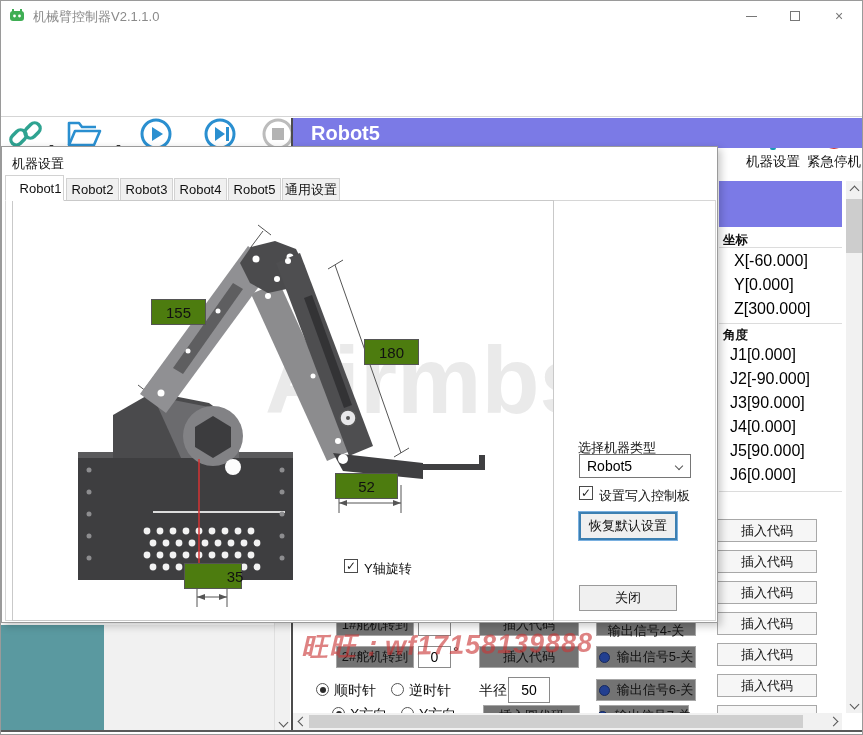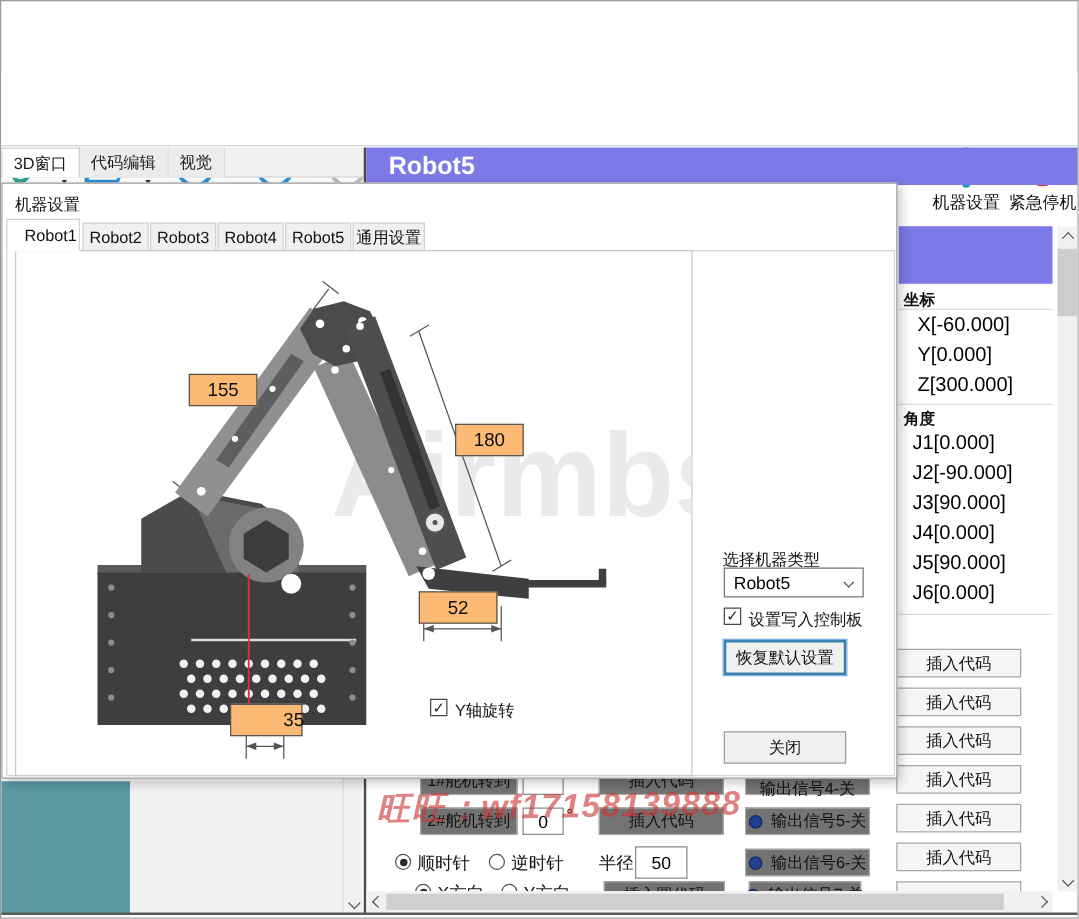--- a/index.html
+++ b/index.html
@@ -62,34 +62,53 @@
   .radio.sel::after{content:"";width:6px;height:6px;border-radius:50%;background:#2b2b2b;}
   .rlabel{font-size:14px;color:#111;}
   .red-mark{left:300px;top:626px;font-size:27px;font-weight:bold;font-style:italic;color:rgba(201,54,54,0.62);letter-spacing:1px;white-space:nowrap;z-index:30;transform:rotate(-1deg);}
   
   .dialog{left:0;top:145px;width:717px;height:477px;background:#fff;border:1px solid #9a9a9a;box-shadow:3px 3px 8px rgba(0,0,0,.22);z-index:50;}
   .dlg-title{left:10px;top:8px;font-size:13px;color:#111;}
   .dtab{position:absolute;font-size:13px;color:#111;display:flex;align-items:center;justify-content:center;background:#f0f0f0;border:1px solid #d2d2d2;}
   .dtab.active{background:#fff;border-bottom:1px solid #fff;z-index:3;}
   .dlg-content{left:3px;top:53px;width:711px;height:421px;background:#fff;border:1px solid #d6d6d6;}
   .diagram-box{left:10px;top:53px;width:542px;height:421px;background:#fff;border:1px solid #c9c9c9;overflow:hidden;}
-  .dim-box{position:absolute;background:#fdba74;border:1px solid #555;display:flex;align-items:center;justify-content:center;font-size:15px;color:#111;}
+  .dim-box{position:absolute;background:#4d7c0f;border:1px solid #555;display:flex;align-items:center;justify-content:center;font-size:15px;color:#111;}
   .checkbox{width:14px;height:14px;background:#fff;border:1.5px solid #4a4a4a;display:inline-flex;align-items:center;justify-content:center;font-size:12px;color:#222;line-height:1;}
   .clabel{font-size:13px;color:#111;}
   .dd{border:1px solid #767676;background:#fff;display:flex;align-items:center;font-size:14px;color:#000;padding-left:7px;position:relative;}
   .dd .chev{position:absolute;right:8px;top:8px;width:6px;height:6px;}
   .dlg-btn{background:#f0f0f0;border:1px solid #9a9a9a;font-size:13px;color:#111;display:flex;align-items:center;justify-content:center;}
   .dlg-btn.focused{border:2px solid #3c7fb1;outline:1px solid #7ab0e0;}
   .bottom-line{left:0;top:729px;width:863px;height:2px;background:#5a5a5a;}
 </style>
 </head>
 <body>
 
 <div class="window">
 
+  <div class="abs titlebar">
+    <svg class="abs app-icon" viewBox="0 0 16 16">
+      <rect x="1" y="3" width="14" height="10" rx="3" fill="#3fae54"></rect>
+      <circle cx="5.5" cy="8" r="1.4" fill="#fff"></circle>
+        <circle cx="10.5" cy="8" r="1.4" fill="#fff"></circle>
+      <rect x="3" y="1" width="2" height="3" fill="#3fae54"></rect>
+        <rect x="11" y="1" width="2" height="3" fill="#3fae54"></rect>
+    </svg>
+    <div class="abs title-text">机械臂控制器V2.1.1.0</div>
+    <div class="abs win-btn" style="left:730px;">
+        <span class="min-bar"></span>
+      </div>
+    <div class="abs win-btn" style="left:774px;">
+        <span class="max-box"></span>
+      </div>
+    <div class="abs win-btn close-x" style="left:818px;">
+        <span>×</span>
+      </div>
+  </div>
 
 
   <div class="abs toolbar">
     <div class="abs tb-item" style="left:2px;width:46px;">
       <div class="tb-icon">
         <svg width="36" height="34" viewBox="0 0 36 34">
           <g stroke="#2fa391" stroke-width="3.4" fill="none">
             <rect x="2" y="15" width="17" height="11" rx="5.5" transform="rotate(-45 10.5 20.5)"></rect>
             <rect x="16" y="8" width="17" height="11" rx="5.5" transform="rotate(-45 24.5 13.5)"></rect>
           </g>
@@ -173,25 +192,20 @@
     <div class="abs tb-item" style="left:804px;width:58px;">
       <div class="tb-icon">
         <div class="stop-sign">
             <span>STOP</span>
           </div>
       </div>
       <div class="tb-label">紧急停机</div>
     </div>
   </div>
 
-  <div class="abs left-tabstrip">
-    <div class="vtab active">3D窗口</div>
-    <div class="vtab">代码编辑</div>
-    <div class="vtab">视觉</div>
-  </div>
 
   <div class="abs teal-block"></div>
   <div class="abs lgray-block"></div>
   <div class="abs lscroll">
     <div class="arrowbox" style="position:absolute;left:0;bottom:2px;width:16px;height:16px;">
         <span class="chev down"></span>
       </div>
   </div>
 
   <div class="abs pane-divider"></div>

